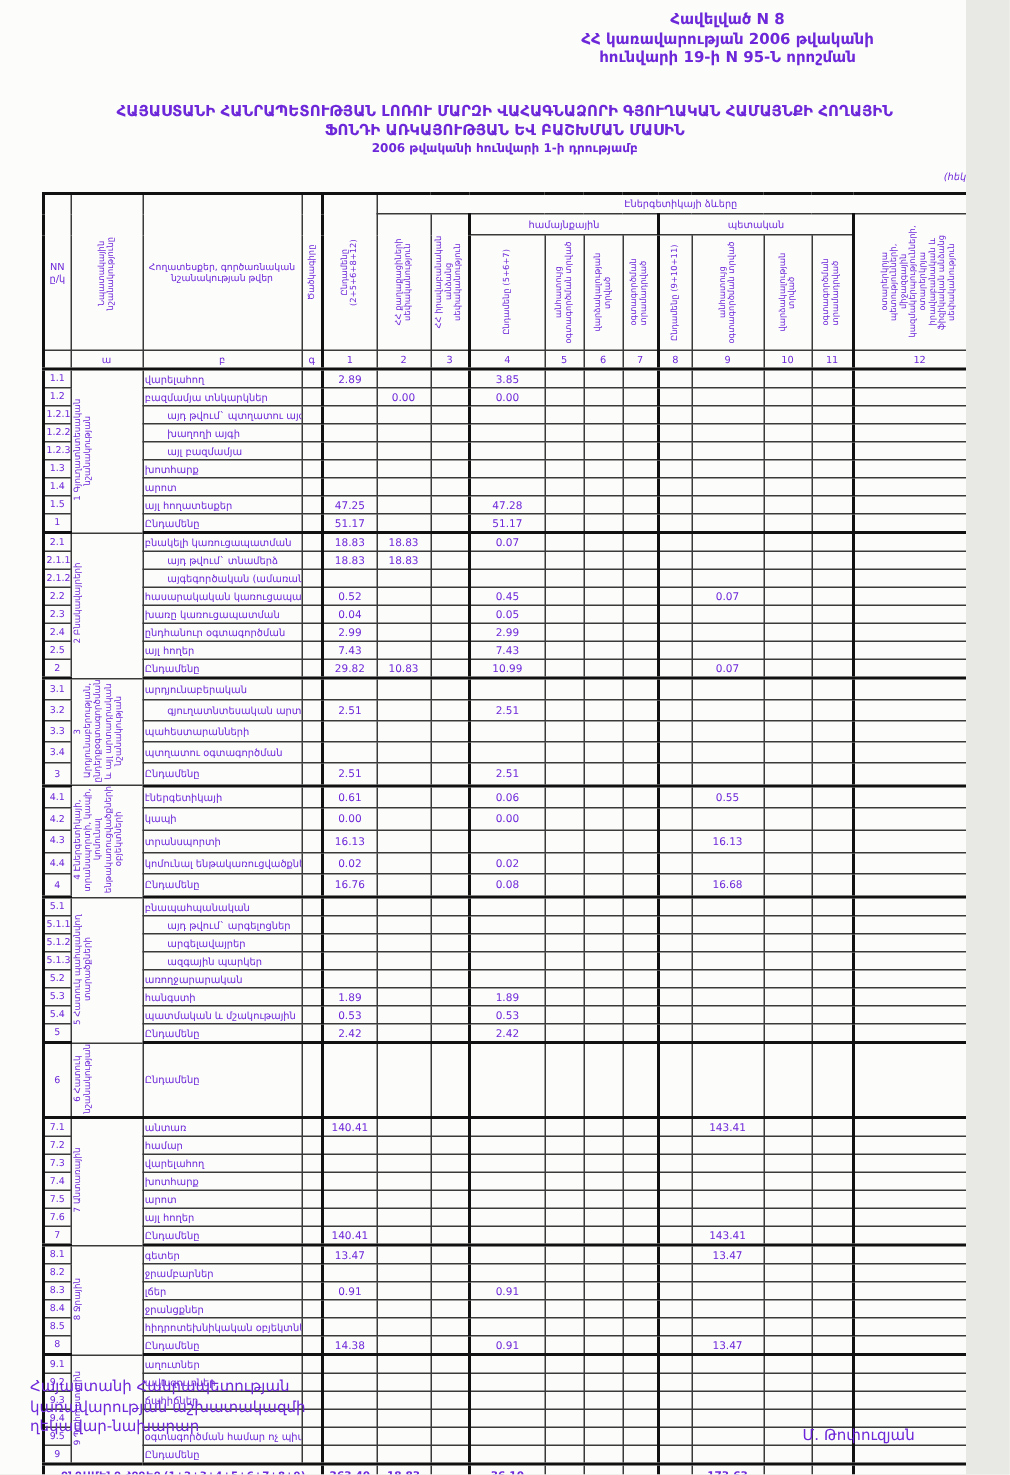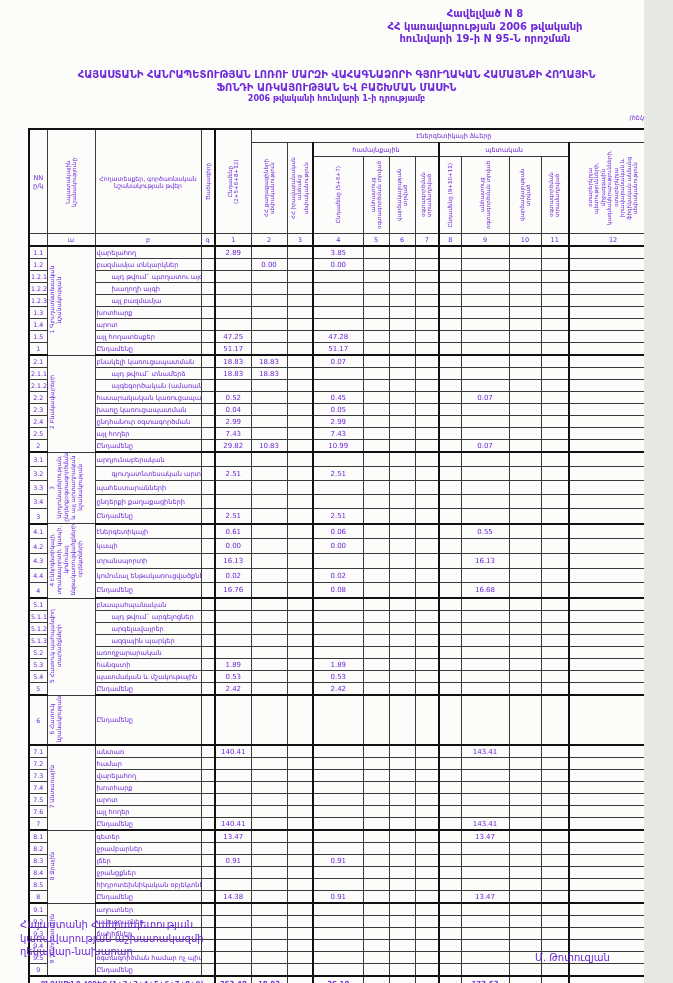--- a/index.html
+++ b/index.html
@@ -490,21 +490,21 @@
           <td class="num"></td>
           <td class="num"></td>
           <td class="num thickL"></td>
           <td class="num"></td>
           <td class="num"></td>
           <td class="num"></td>
           <td class="num thickL"></td>
         </tr>
         <tr class="datarow">
           <td class="nn">3.4</td>
-          <td class="lab">ընդերքի քաղաքացիների</td>
+          <td class="lab">պտղատու օգտագործման</td>
           <td></td>
           <td class="num thickL"></td>
           <td class="num"></td>
           <td class="num"></td>
           <td class="num thickL"></td>
           <td class="num"></td>
           <td class="num"></td>
           <td class="num"></td>
           <td class="num thickL"></td>
           <td class="num"></td>

